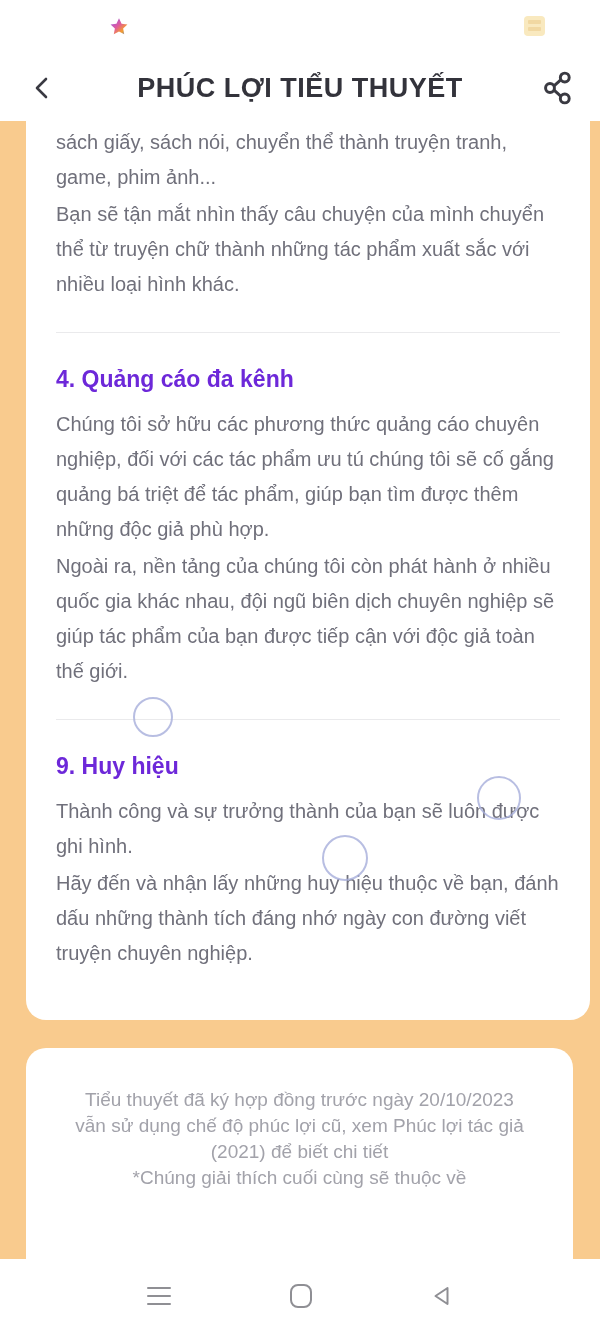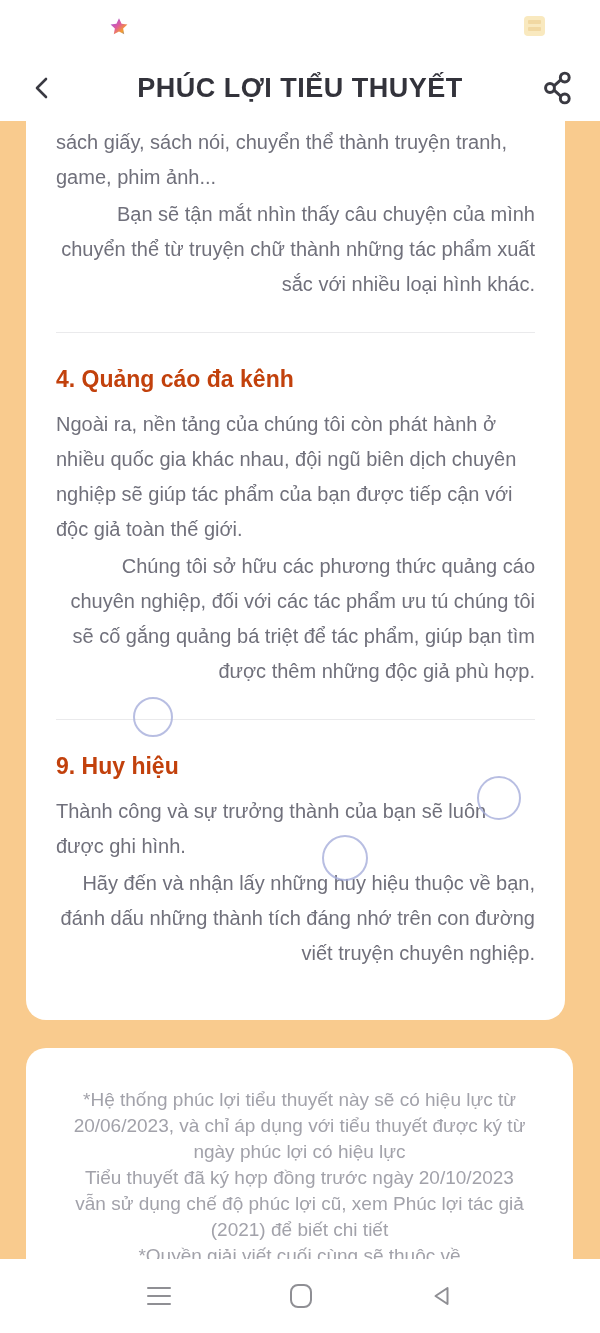--- a/index.html
+++ b/index.html
@@ -20,26 +20,26 @@
             align-items:center; justify-content:center; }
   .back-btn { position:absolute; left:28px; top:50%; transform:translateY(-50%);
               background:none; border:none; cursor:pointer; padding:4px; line-height:0; }
   .page-title { font-size:27px; font-weight:bold; color:#33333B; letter-spacing:.5px; }
   .share-btn { position:absolute; right:24px; top:50%; transform:translateY(-50%);
                background:none; border:none; cursor:pointer; padding:2px; line-height:0; }
 
   
   .content { position:relative; height:1138px; background:#F9CB8E; overflow:hidden; }
 
-  .main-card { position:relative; margin:0 35px 0 26px; height:899px; overflow:hidden;
+  .main-card { position:relative; margin:0 10px 0 26px; height:899px; overflow:hidden;
                background:#ffffff; border-radius:0 0 20px 20px; padding:4px 30px 0 30px; }
   .main-card p { font-size:20px; line-height:35px; color:#70707B; }
-  .main-card p + p { margin-top:2px;text-align:right; }
+  .main-card p + p { margin-top:2px; }
   .divider { border:none; border-top:1px solid #EAEAEC; margin:30px 0 0 0; }
-  .sec-heading { font-size:23px; font-weight:bold; color:#c2410c; margin:30px 0 12px 0; line-height:32px; }
+  .sec-heading { font-size:23px; font-weight:bold; color:#6d28d9; margin:30px 0 12px 0; line-height:32px; }
 
   .footer-card { position:relative; margin:28px 27px 0 26px; min-height:400px;
                  background:#ffffff; border-radius:20px; padding:39px 44px 20px 44px; }
   .footer-card p { font-size:19px; line-height:26px; color:#A2A2AA; text-align:center; }
 
   
   .bubble { position:absolute; border:2.5px solid rgba(166,174,219,.8); border-radius:50%;
             background:transparent; pointer-events:none; z-index:5; }
   .bubble-1 { left:133px; top:576px; width:40px; height:40px; }
   .bubble-2 { left:477px; top:655px; width:44px; height:44px; }
@@ -96,34 +96,33 @@
 
   <div class="content">
 
     <div class="main-card">
       <p>sách giấy, sách nói, chuyển thể thành truyện tranh, game, phim ảnh...</p>
       <p>Bạn sẽ tận mắt nhìn thấy câu chuyện của mình chuyển thể từ truyện chữ thành những tác phẩm xuất sắc với nhiều loại hình khác.</p>
 
       <hr class="divider">
 
       <h2 class="sec-heading">4. Quảng cáo đa kênh</h2>
+      <p>Chúng tôi sở hữu các phương thức quảng cáo chuyên nghiệp, đối với các tác phẩm ưu tú chúng tôi sẽ cố gắng quảng bá triệt để tác phẩm, giúp bạn tìm được thêm những độc giả phù hợp.</p>
       <p>Ngoài ra, nền tảng của chúng tôi còn phát hành ở nhiều quốc gia khác nhau, đội ngũ biên dịch chuyên nghiệp sẽ giúp tác phẩm của bạn được tiếp cận với độc giả toàn thế giới.</p>
-      <p>Chúng tôi sở hữu các phương thức quảng cáo chuyên nghiệp, đối với các tác phẩm ưu tú chúng tôi sẽ cố gắng quảng bá triệt để tác phẩm, giúp bạn tìm được thêm những độc giả phù hợp.</p>
 
       <hr class="divider">
 
       <h2 class="sec-heading">9. Huy hiệu</h2>
       <p>Thành công và sự trưởng thành của bạn sẽ luôn được ghi hình.</p>
-      <p>Hãy đến và nhận lấy những huy hiệu thuộc về bạn, đánh dấu những thành tích đáng nhớ trên con đường viết truyện chuyên nghiệp.</p>
+      <p>Hãy đến và nhận lấy những huy hiệu thuộc về bạn, đánh dấu những thành tích đáng nhớ ngày con đường viết truyện chuyên nghiệp.</p>
     </div>
 
     <div class="footer-card">
-      <p class="note">*Hệ thống phúc lợi tiểu thuyết này sẽ có hiệu lực từ 20/06/2023, và chỉ áp dụng với tiểu thuyết được ký từ ngày phúc lợi có hiệu lực</p>
       <p class="note">Tiểu thuyết đã ký hợp đồng trước ngày 20/10/2023 vẫn sử dụng chế độ phúc lợi cũ, xem Phúc lợi tác giả (2021) để biết chi tiết</p>
-      <p class="note">*Quyền giải viết cuối cùng sẽ thuộc về</p>
+      <p class="note">*Chúng giải thích cuối cùng sẽ thuộc về</p>
     </div>
 
     <div class="bubble bubble-1"></div>
     <div class="bubble bubble-2"></div>
     <div class="bubble bubble-3"></div>
   </div>
 
   <div class="navbar">
     <button class="nav-btn">
       <span>

